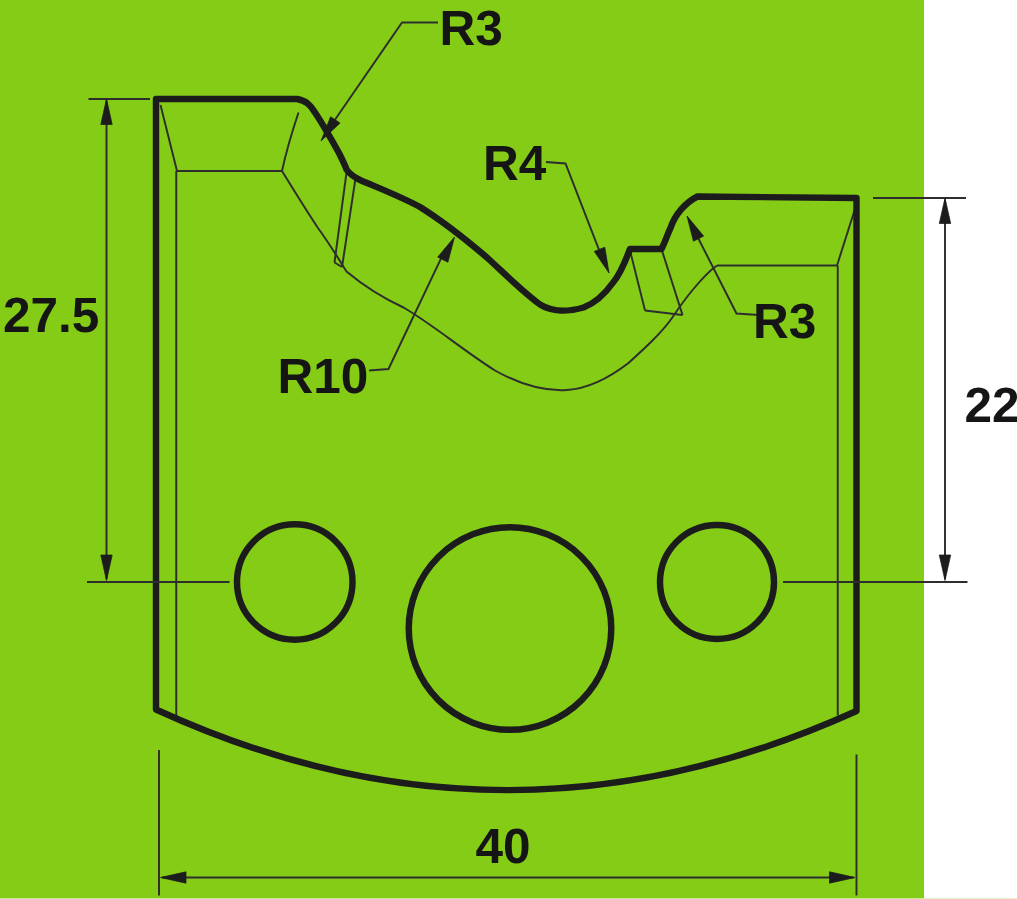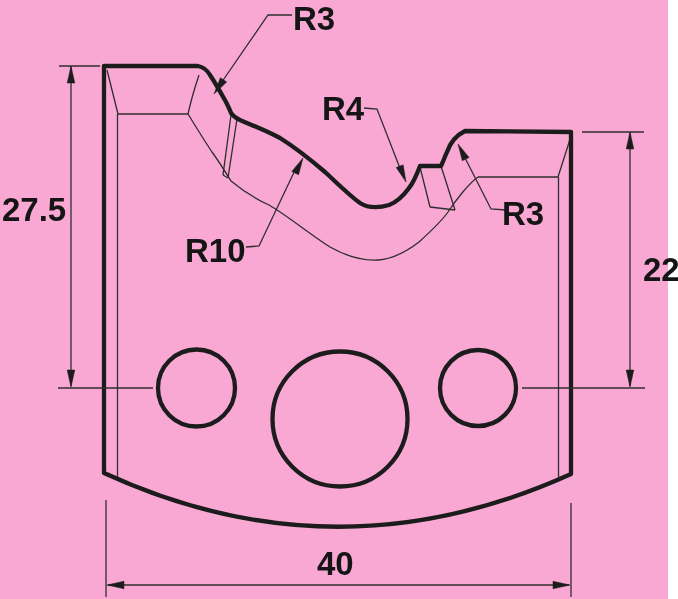--- a/index.html
+++ b/index.html
@@ -6,23 +6,23 @@
     margin: 0;
     padding: 0;
     background: #ffffff;
     width: 678px;
     height: 599px;
     overflow: hidden;
     font-family: "Liberation Sans", sans-serif;
   }
   .stage {
     position: relative;
-    width: 668px;
+    width: 616px;
     height: 599px;
-    background: #f9a8d4;
+    background: #84cc16;
   }
   svg { display: block; }
   .thick {
     fill: none;
     stroke: #1c1c1c;
     stroke-width: 4.3;
     stroke-linecap: round;
     stroke-linejoin: round;
   }
   .thin {

